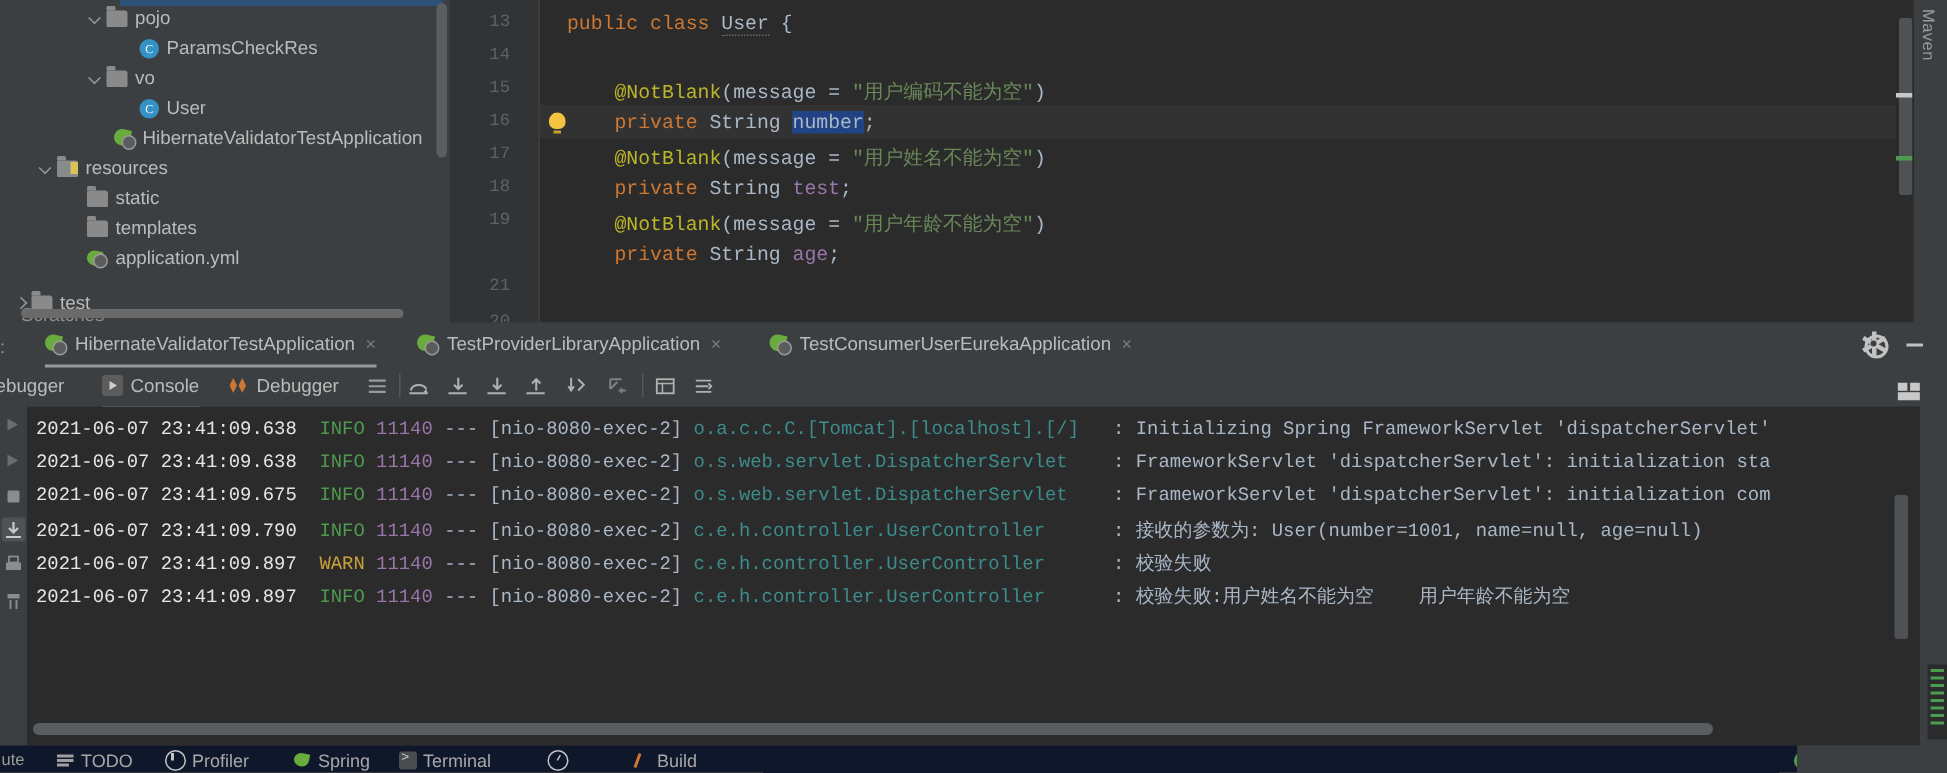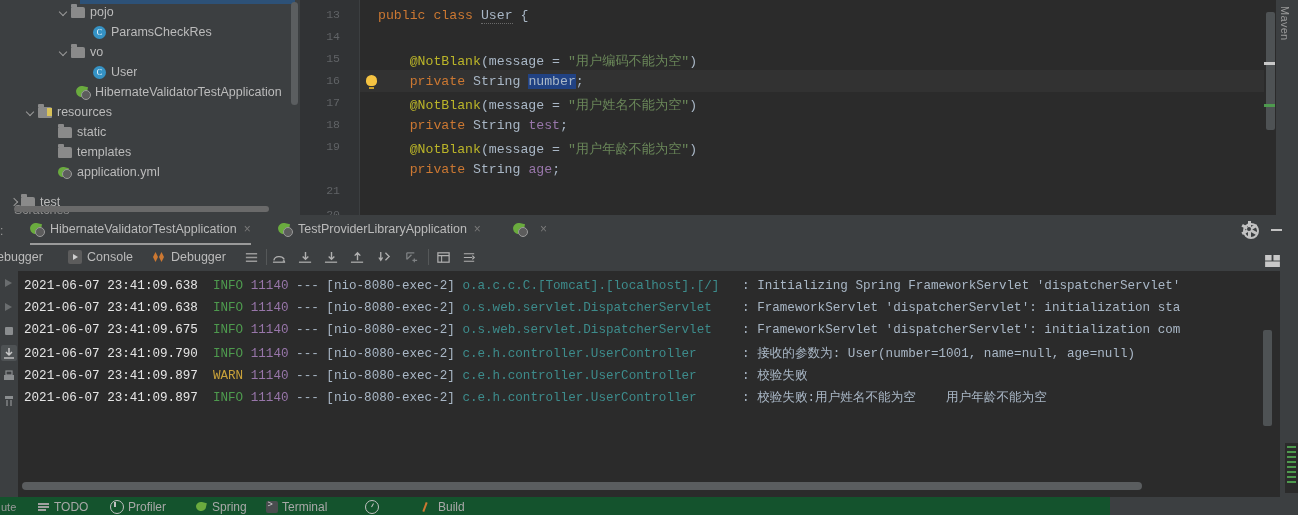--- a/index.html
+++ b/index.html
@@ -256,22 +256,22 @@
 
   
   .right-strip {
     position:absolute; right:0; top:228px; width:13px; height:50px;
     background:#2b2b2b;
   }
   .right-strip i { position:absolute; left:2px; width:9px; height:2px; background:#4e9a4e; }
 
   
   .statusbar {
-    position:absolute; left:0; top:497px; width:1110px; height:18px;
-    background:#14532d; overflow:hidden;
+    position:absolute; left:0; top:497px; width:1198px; height:18px;
+    background:#0f172a; overflow:hidden;
   }
   .sb-item {
     position:absolute; top:3px; display:flex; align-items:center;
     font-size:12px; color:#a8a8a8; white-space:nowrap;
   }
   .sb-ico { width:12px; height:12px; margin-right:4px; position:relative; flex:0 0 auto; }
   .sb-ico.todo i { position:absolute; left:0; height:1.6px; background:#a0a0a0; }
   .sb-ico.problems {
     border:1.5px solid #c2c2c2; border-radius:50%;
   }
@@ -420,20 +420,21 @@
               <span class="dot"></span>
             </span>
             <span>TestProviderLibraryApplication</span>
             <span class="tab-close">×</span>
           </div>
           <div class="run-tab" style="left: 513px;">
             <span class="spring-ico">
               <span class="leaf"></span>
               <span class="dot"></span>
             </span>
+            <span>TestConsumerUserEurekaApplication</span>
             <span class="tab-close">×</span>
           </div>
         </div>
       <div class="gear-icon">
         <i class="a"></i>
           <i class="b"></i>
           <i class="c"></i>
         <div class="ring"></div>
           <div class="hole"></div>
       </div>

